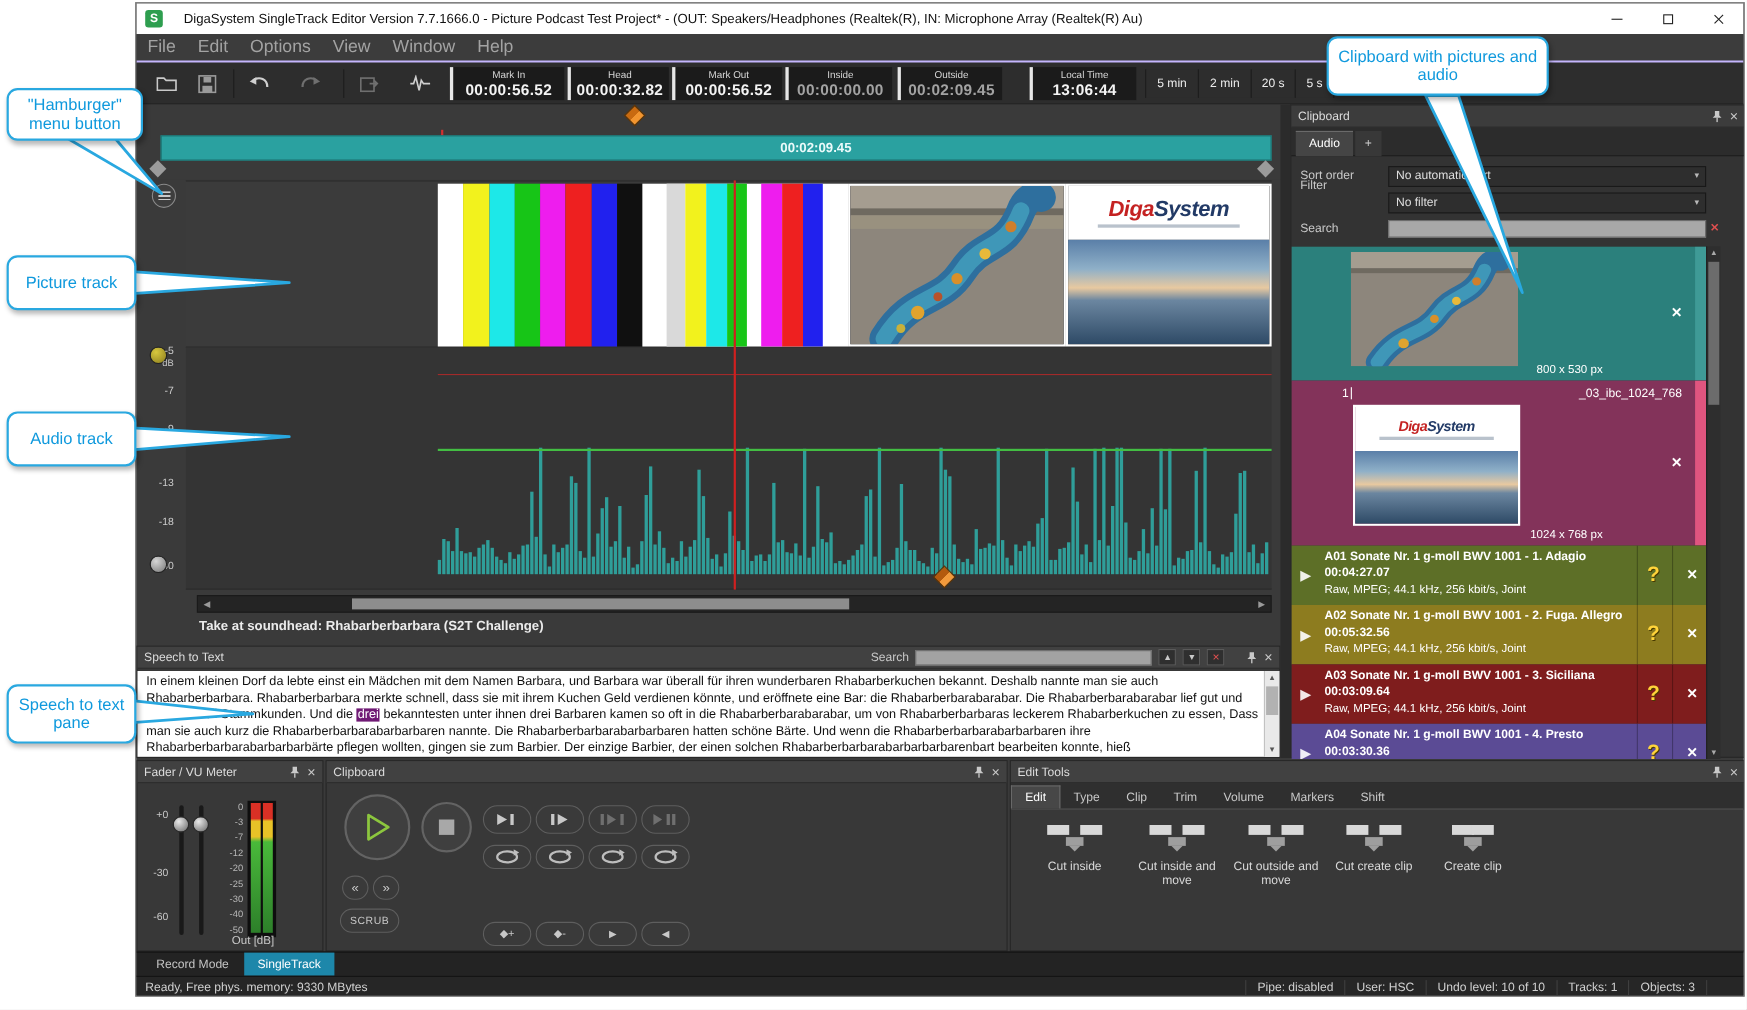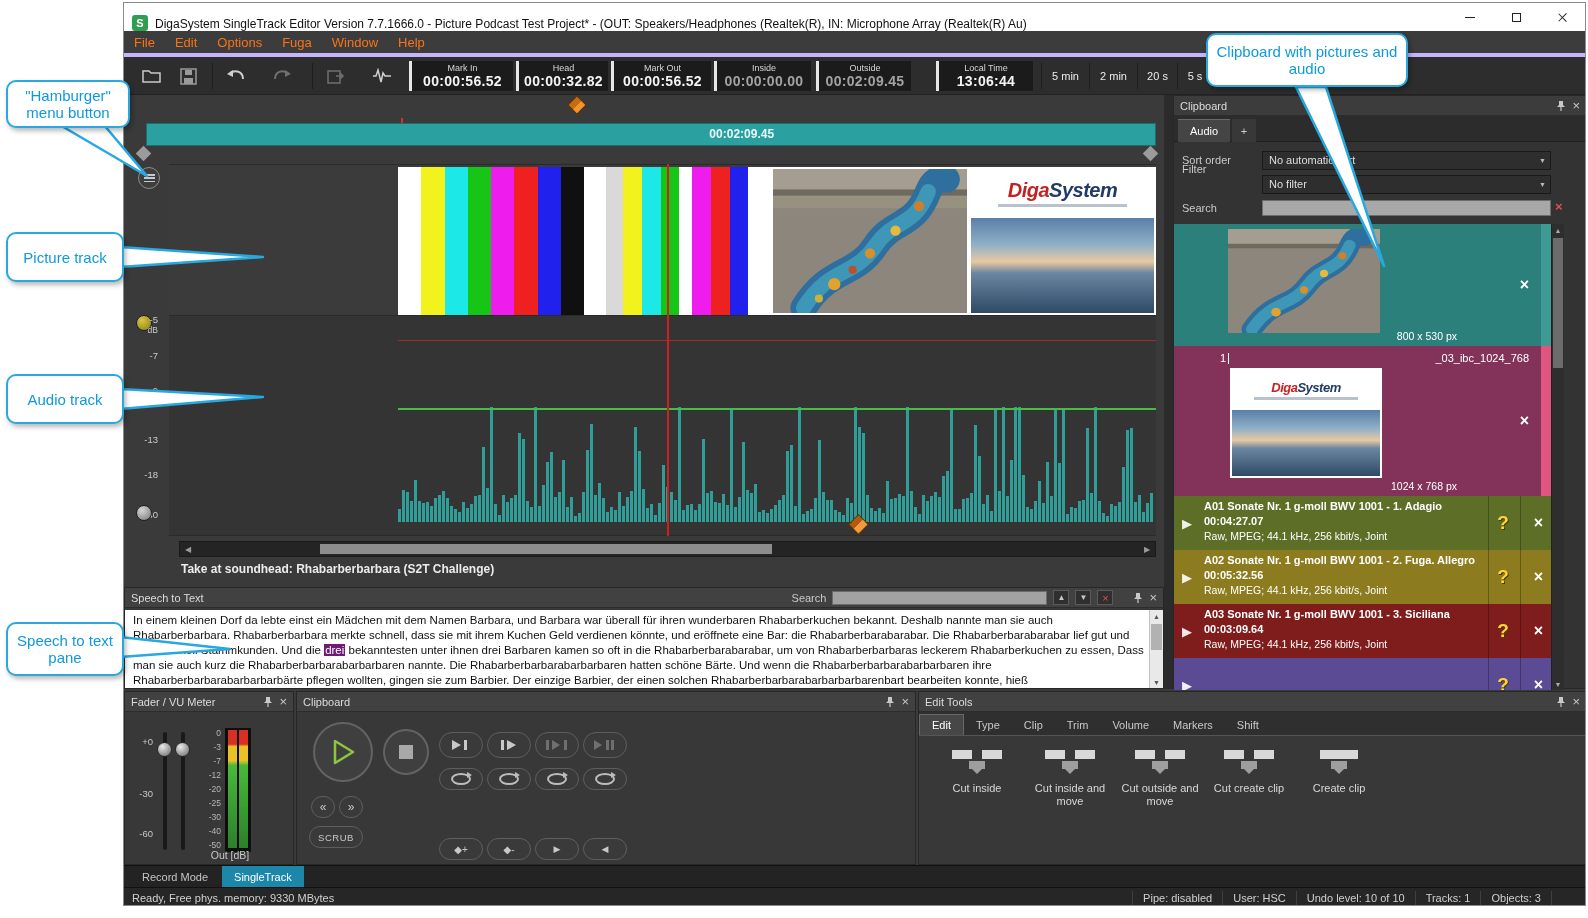--- a/index.html
+++ b/index.html
@@ -1,33 +1,33 @@
 <!DOCTYPE html>
 <html><head>
 <meta charset="utf-8">
 <style>
 *{margin:0;padding:0;box-sizing:border-box;font-family:"Liberation Sans",sans-serif}
 body{background:#fff}
 .canvas{position:relative;width:1588px;height:918px;background:#fff;overflow:hidden}
 .app{position:absolute;left:123px;top:2px;width:1463px;height:904px;background:#3a3a3a;border:1px solid #8a8a8a;overflow:hidden}
 .abs{position:absolute}
 
-.titlebar{position:absolute;left:0;top:0;width:100%;height:28px;background:#fff;display:flex;align-items:flex-end;padding-left:8px;gap:7px}
+.titlebar{position:absolute;left:0;top:0;width:100%;height:28px;background:#fff;display:flex;align-items:center;padding-left:8px;gap:19px}
 .appicon{width:16px;height:16px;background:#2e9e4f;border-radius:3px;color:#fff;font-size:11px;font-weight:bold;display:flex;align-items:center;justify-content:center}
 .appicon::before{content:"S"}
 .title{font-size:12px;color:#111;white-space:nowrap}
 .winbtns{margin-left:auto;display:flex;height:100%}
 .wb{width:46px;height:100%;display:flex;align-items:center;justify-content:center}
 .g-min{width:10px;height:1px;background:#222}
 .g-max{width:9px;height:9px;border:1px solid #222}
 .g-x{position:relative;width:11px;height:11px}
 .g-x::before,.g-x::after{content:"";position:absolute;left:5px;top:0;width:1.4px;height:11px;background:#222}
 .g-x::before{transform:rotate(45deg)}.g-x::after{transform:rotate(-45deg)}
 
-.menubar{position:absolute;left:0;top:28px;width:100%;height:26px;background:#3c3c3c;display:flex;align-items:center;color:#f97316;font-size:13px;border-bottom:4px solid #c4b5fd}
+.menubar{position:absolute;left:0;top:28px;width:100%;height:26px;background:#3c3c3c;display:flex;align-items:center;color:#a3a3a3;font-size:16px;border-bottom:2px solid #c4b5fd}
 .menubar span{padding:0 10px;cursor:default}
 
 .toolbar{position:absolute;left:0;top:54px;width:100%;height:38px;background:#2d2d2d;border-bottom:1px solid #222}
 .tbtn{position:absolute;top:7px;width:24px;height:24px;display:flex;align-items:center;justify-content:center}
 .tsep{position:absolute;top:6px;width:1px;height:26px;background:#1d1d1d}
 .tdisp{position:absolute;top:4px;height:30px;background:#1b1b1b;border-left:3px solid #e6e6e6;text-align:center;padding-top:2px}
 .tdisp .lbl{font-size:9px;color:#d6d6d6;line-height:10px}
 .tdisp .val{font-size:14px;font-weight:bold;color:#f4f4f4;line-height:16px;letter-spacing:.3px}
 .tdisp.dim .val{color:#a3a3a3}
 .zbtn{position:absolute;top:6px;height:26px;background:#2d2d2d;border-left:1px solid #1d1d1d;color:#ececec;font-size:11px;display:flex;align-items:center;justify-content:center}
@@ -183,21 +183,21 @@
       <span class="wb">
             <i class="g-x"></i>
           </span>
     </span>
   </div>
 
   <div class="menubar">
     <span>File</span>
     <span>Edit</span>
     <span>Options</span>
-    <span>Fuga</span>
+    <span>View</span>
     <span>Window</span>
     <span>Help</span>
   </div>
 
   <div class="toolbar">
     <span class="tbtn" style="left:16px">
       <svg width="20" height="16">
             <path d="M1 14 V3 h6 l2 2 h9 v9 z" fill="none" stroke="#c9c9c9" stroke-width="1.5"></path>
           </svg>
         </span>
@@ -668,20 +668,25 @@
           <div class="ci-fmt">Raw, MPEG; 44.1 kHz, 256 kbit/s, Joint</div>
         </div>
         <span class="ci-sep" style="right:62px"></span>
             <span class="ci-sep" style="right:30px"></span>
         <span class="ci-q"></span>
         <span class="ci-x">×</span>
       </div>
 
       <div class="ci ci-audio ci-a4" style="top:434px;height:54px">
         <span class="ci-play"></span>
+        <div class="ci-txt">
+          <div class="ci-title">A04 Sonate Nr. 1 g-moll BWV 1001 - 4. Presto</div>
+          <div class="ci-dur">00:03:30.36</div>
+          <div class="ci-fmt"></div>
+        </div>
         <span class="ci-sep" style="right:62px"></span>
             <span class="ci-sep" style="right:30px"></span>
         <span class="ci-q"></span>
         <span class="ci-x">×</span>
       </div>
     </div>
     <div class="cb-scroll">
       <span class="vs-a" style="top:0">▲</span>
       <span class="vs-thumb"></span>
       <span class="vs-a" style="bottom:0">▼</span>

